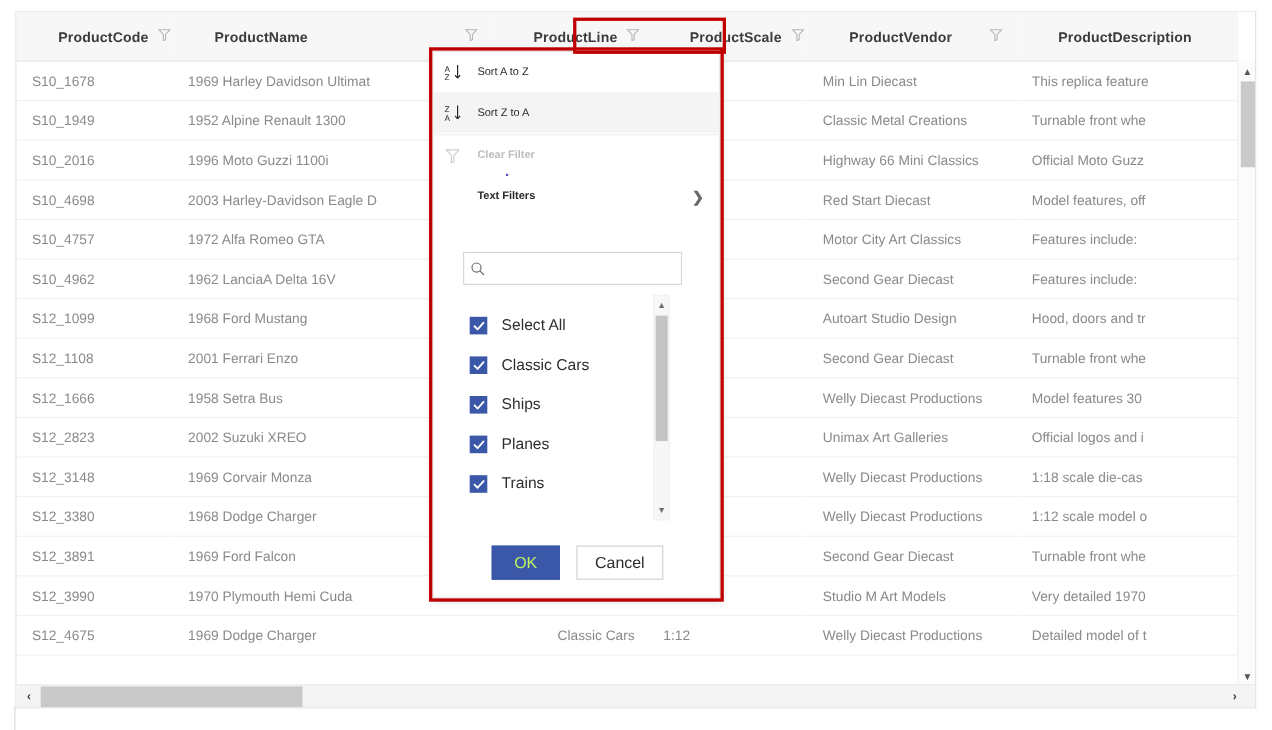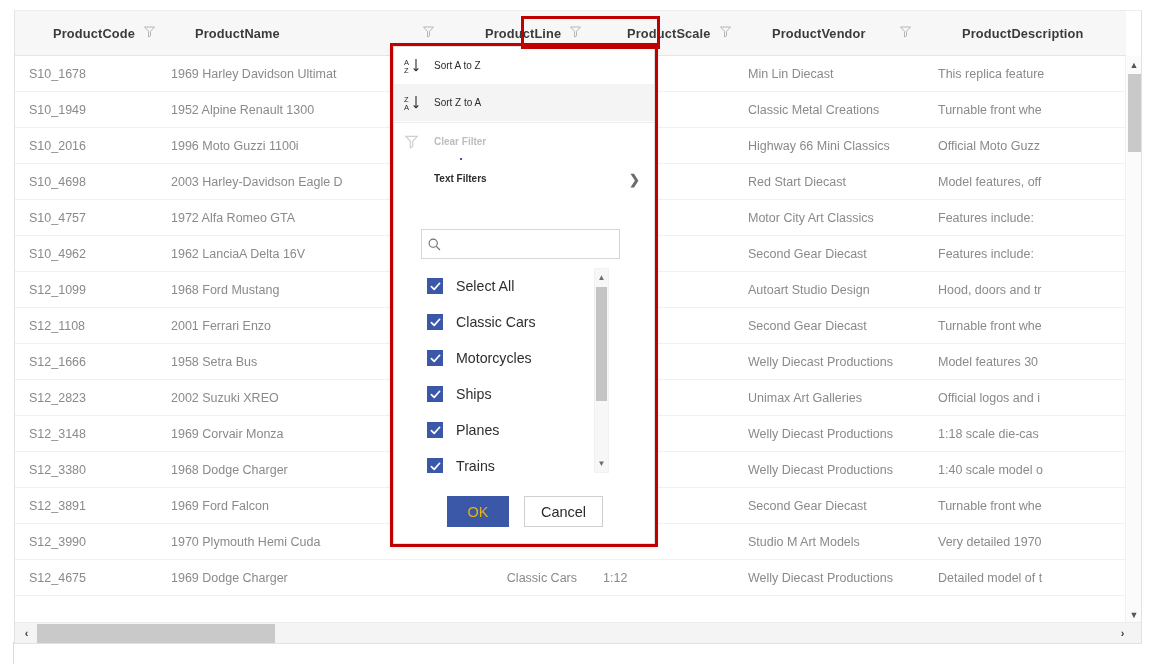--- a/index.html
+++ b/index.html
@@ -202,21 +202,21 @@
   .search-ico { flex: 0 0 24px; display: flex; align-items: center; justify-content: center; color: #6d6d6d; }
 
   .check-list {
     position: absolute;
     left: 27px; top: 221px;
     width: 199px; height: 205px;
     overflow: hidden;
   }
   .check-row {
     display: flex;
-    align-items: center;
+    align-items: flex-end;
     height: 36px;
     padding-left: 6px;
   }
   .cbox {
     width: 16px; height: 16px;
     flex: 0 0 16px;
     background: #3a57a8;
     display: flex; align-items: center; justify-content: center;
     margin-right: 13px;
   }
@@ -250,21 +250,21 @@
   }
   .btn {
     height: 31px;
     min-width: 62px;
     font-size: 14.5px;
     font-family: "Liberation Sans", sans-serif;
     display: flex; align-items: center; justify-content: center;
     padding: 0 16px;
     cursor: default;
   }
-  .btn.primary { background: #3a57a8; color: #eab308; border: 1px solid #3a57a8; }
+  .btn.primary { background: #3a57a8; color: #bef264; border: 1px solid #3a57a8; }
   .btn.secondary { background: #ffffff; color: #2b2b2b; border: 1px solid #cfcfcf; }
 </style>
 </head>
 <body>
 
 <div id="root">
 
   <div class="grid-shell">
 
     <div class="grid-viewport">
@@ -424,21 +424,21 @@
               <td class="c-scale">1:18</td>
               <td class="c-vend">Welly Diecast Productions</td>
               <td class="c-desc">1:18 scale die-cas</td>
             </tr>
             <tr>
               <td class="c-code">S12_3380</td>
               <td class="c-name">1968 Dodge Charger</td>
               <td class="c-line"></td>
               <td class="c-scale">1:12</td>
               <td class="c-vend">Welly Diecast Productions</td>
-              <td class="c-desc">1:40 scale model o</td>
+              <td class="c-desc">1:12 scale model o</td>
             </tr>
             <tr>
               <td class="c-code">S12_3891</td>
               <td class="c-name">1969 Ford Falcon</td>
               <td class="c-line"></td>
               <td class="c-scale">1:12</td>
               <td class="c-vend">Second Gear Diecast</td>
               <td class="c-desc">Turnable front whe</td>
             </tr>
             <tr>
@@ -537,28 +537,20 @@
           </span>
           <span class="cl-label">Select All</span>
         </div>
         <div class="check-row">
           <span class="cbox">
             <svg width="11" height="11" viewBox="0 0 11 11">
               <path d="M1.4 5.6 L4.2 8.4 L9.6 2.3" fill="none" stroke="#ffffff" stroke-width="1.7" stroke-linecap="round" stroke-linejoin="round"></path>
             </svg>
           </span>
           <span class="cl-label">Classic Cars</span>
-        </div>
-        <div class="check-row">
-          <span class="cbox">
-            <svg width="11" height="11" viewBox="0 0 11 11">
-              <path d="M1.4 5.6 L4.2 8.4 L9.6 2.3" fill="none" stroke="#ffffff" stroke-width="1.7" stroke-linecap="round" stroke-linejoin="round"></path>
-            </svg>
-          </span>
-          <span class="cl-label">Motorcycles</span>
         </div>
         <div class="check-row">
           <span class="cbox">
             <svg width="11" height="11" viewBox="0 0 11 11">
               <path d="M1.4 5.6 L4.2 8.4 L9.6 2.3" fill="none" stroke="#ffffff" stroke-width="1.7" stroke-linecap="round" stroke-linejoin="round"></path>
             </svg>
           </span>
           <span class="cl-label">Ships</span>
         </div>
         <div class="check-row">

